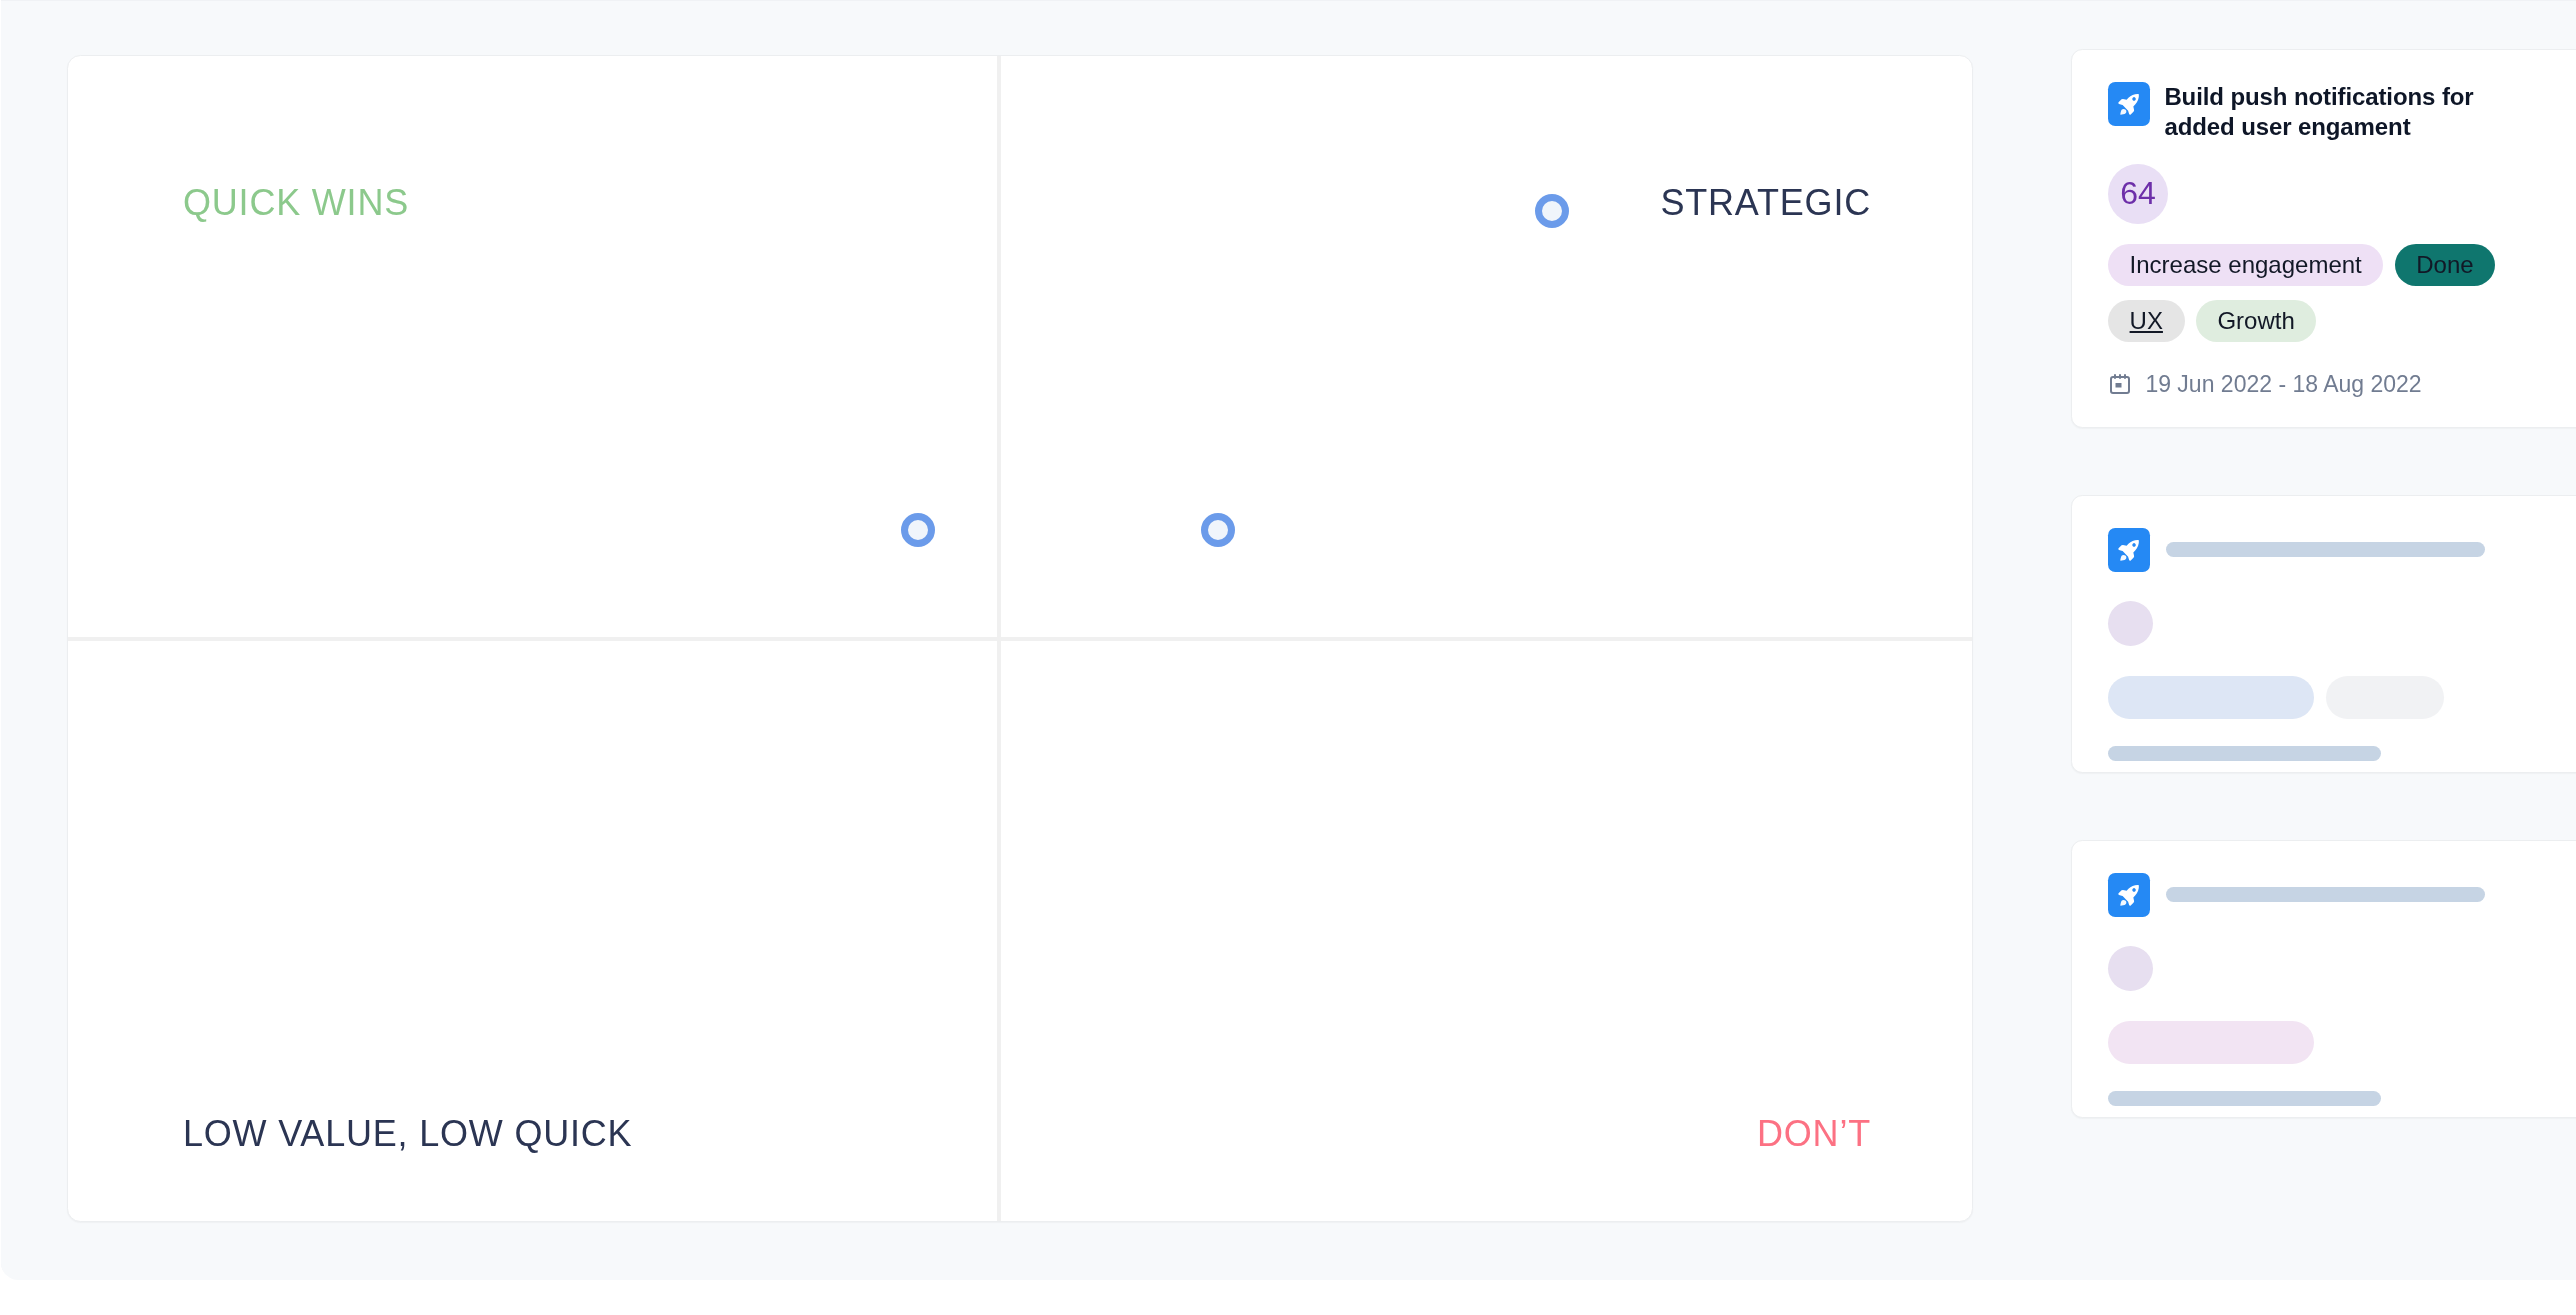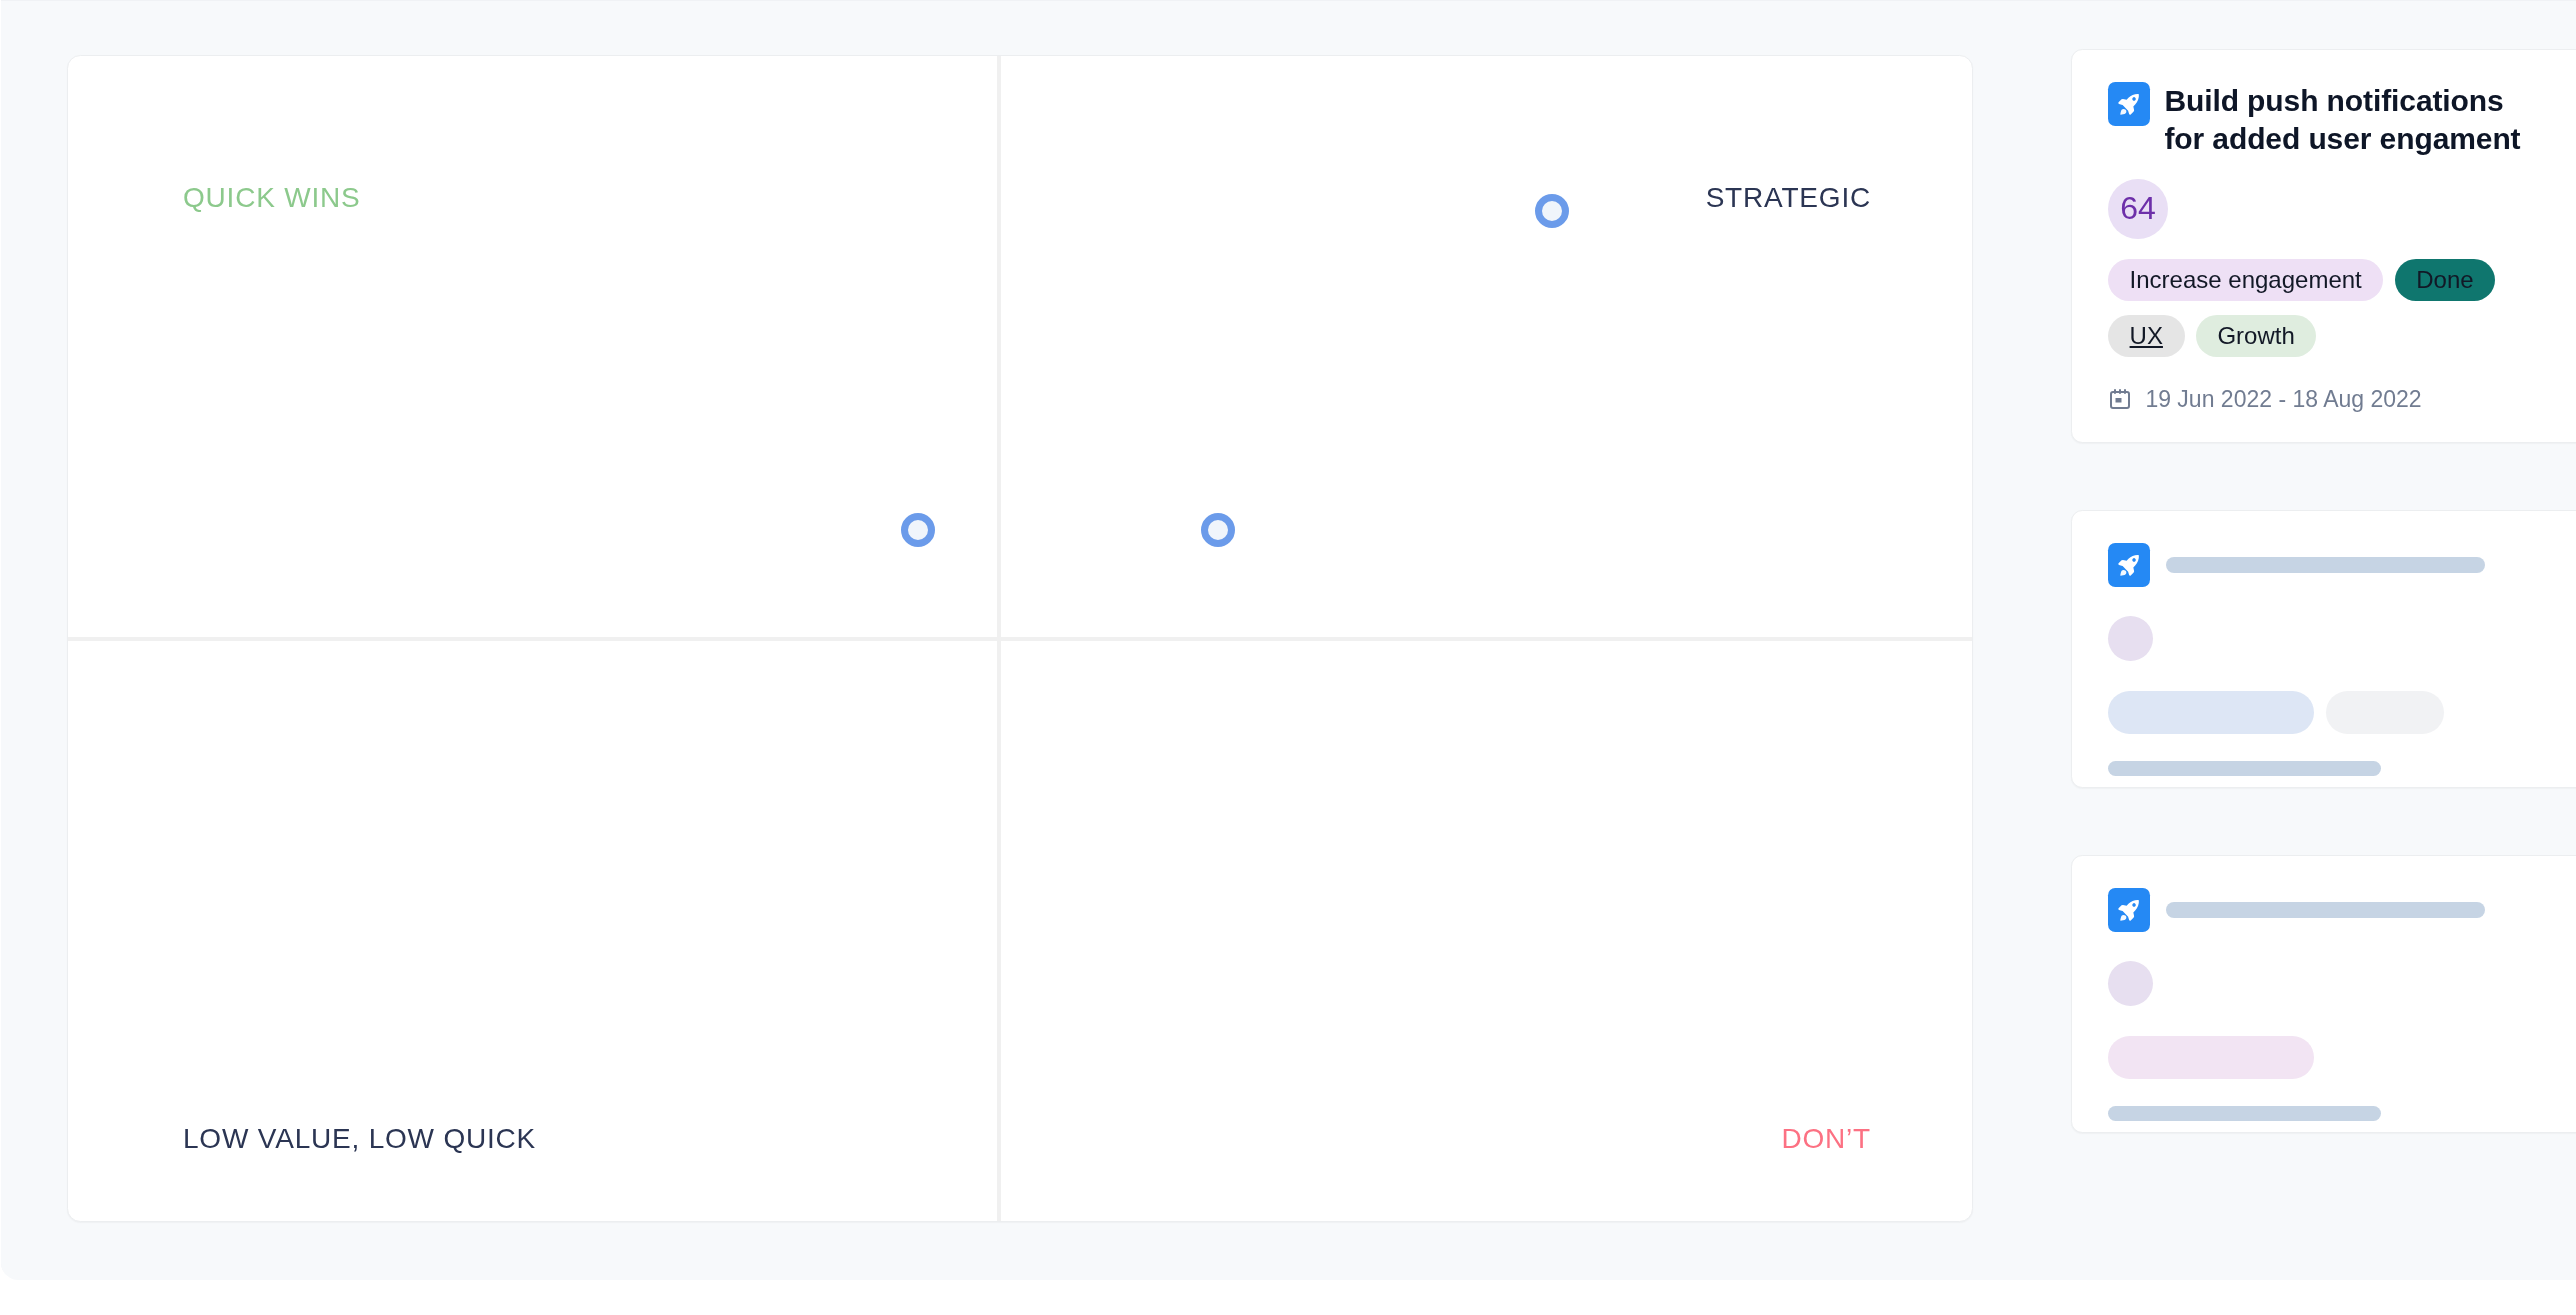--- a/index.html
+++ b/index.html
@@ -61,21 +61,21 @@
     position: absolute;
     left: 0;
     top: 581px;
     width: 1905px;
     height: 3.6px;
     background: #f0f0f0;
   }
 
   .quadrant-label {
     position: absolute;
-    font-size: 28px;
+    font-size: 36px;
     font-weight: 500;
     letter-spacing: 0.8px;
     white-space: nowrap;
   }
   #label-quick-wins {
     left: 115px;
     top: 126px;
     color: #8cc98c;
   }
   #label-strategic {
@@ -139,21 +139,21 @@
     height: 44px;
     border-radius: 7.2px;
     background: #2589f4;
     display: flex;
     align-items: center;
     justify-content: center;
   }
   .rocket-badge svg { width: 26px; height: 26px; display: block; }
 
   #detail-title {
-    font-size: 30px;
+    font-size: 24px;
     line-height: 1.27;
     font-weight: bold;
     color: #0e1627;
     letter-spacing: -0.1px;
     max-width: 361px;
   }
 
   #score-badge {
     margin-top: 20.6px;
     width: 60px;

